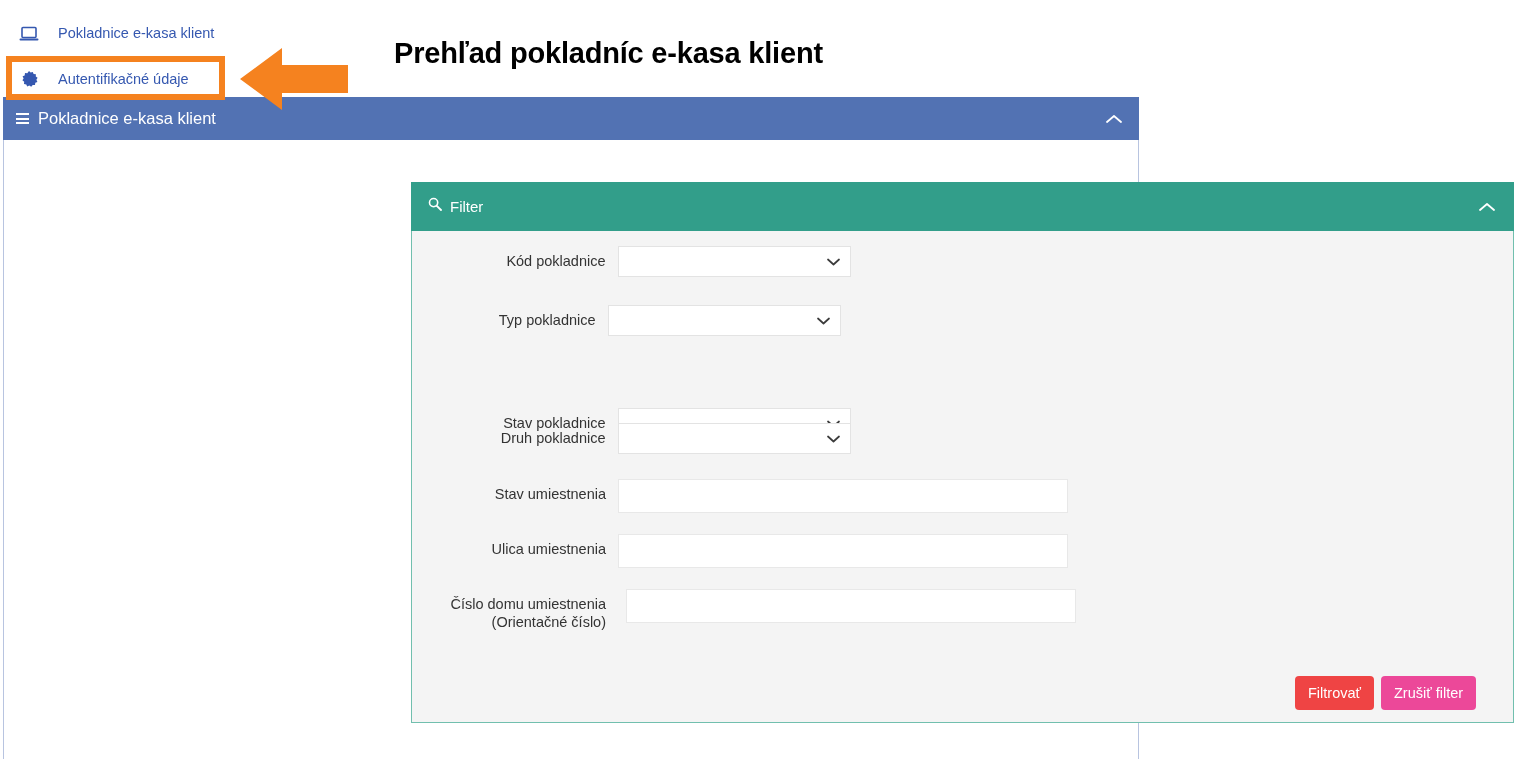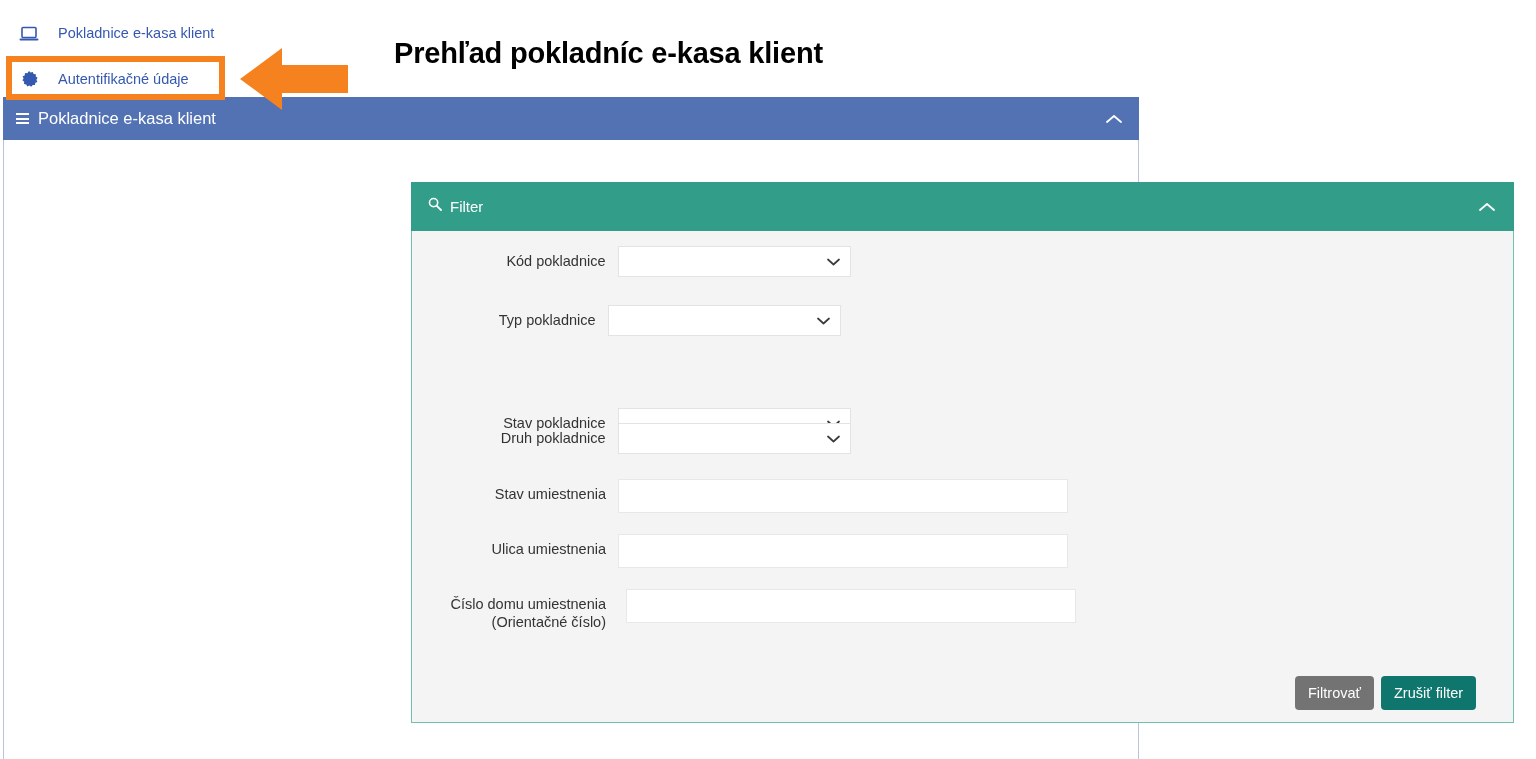--- a/index.html
+++ b/index.html
@@ -180,22 +180,22 @@
     border: none;
     border-radius: 4px;
     color: #ffffff;
     font-size: 14.5px;
     font-family: "Liberation Sans", sans-serif;
     padding: 0 13px;
     height: 34px;
     cursor: pointer;
     white-space: nowrap;
   }
-  .btn-primary { background: #737373; }
-  .btn-dark { background: #0f766e; }
+  .btn-primary { background: #ef4444; }
+  .btn-dark { background: #ec4899; }
 </style>
 </head>
 <body>
 
 <div id="page">
 
   <div id="sidebar">
 
     <div id="nav-highlight"></div>
 

